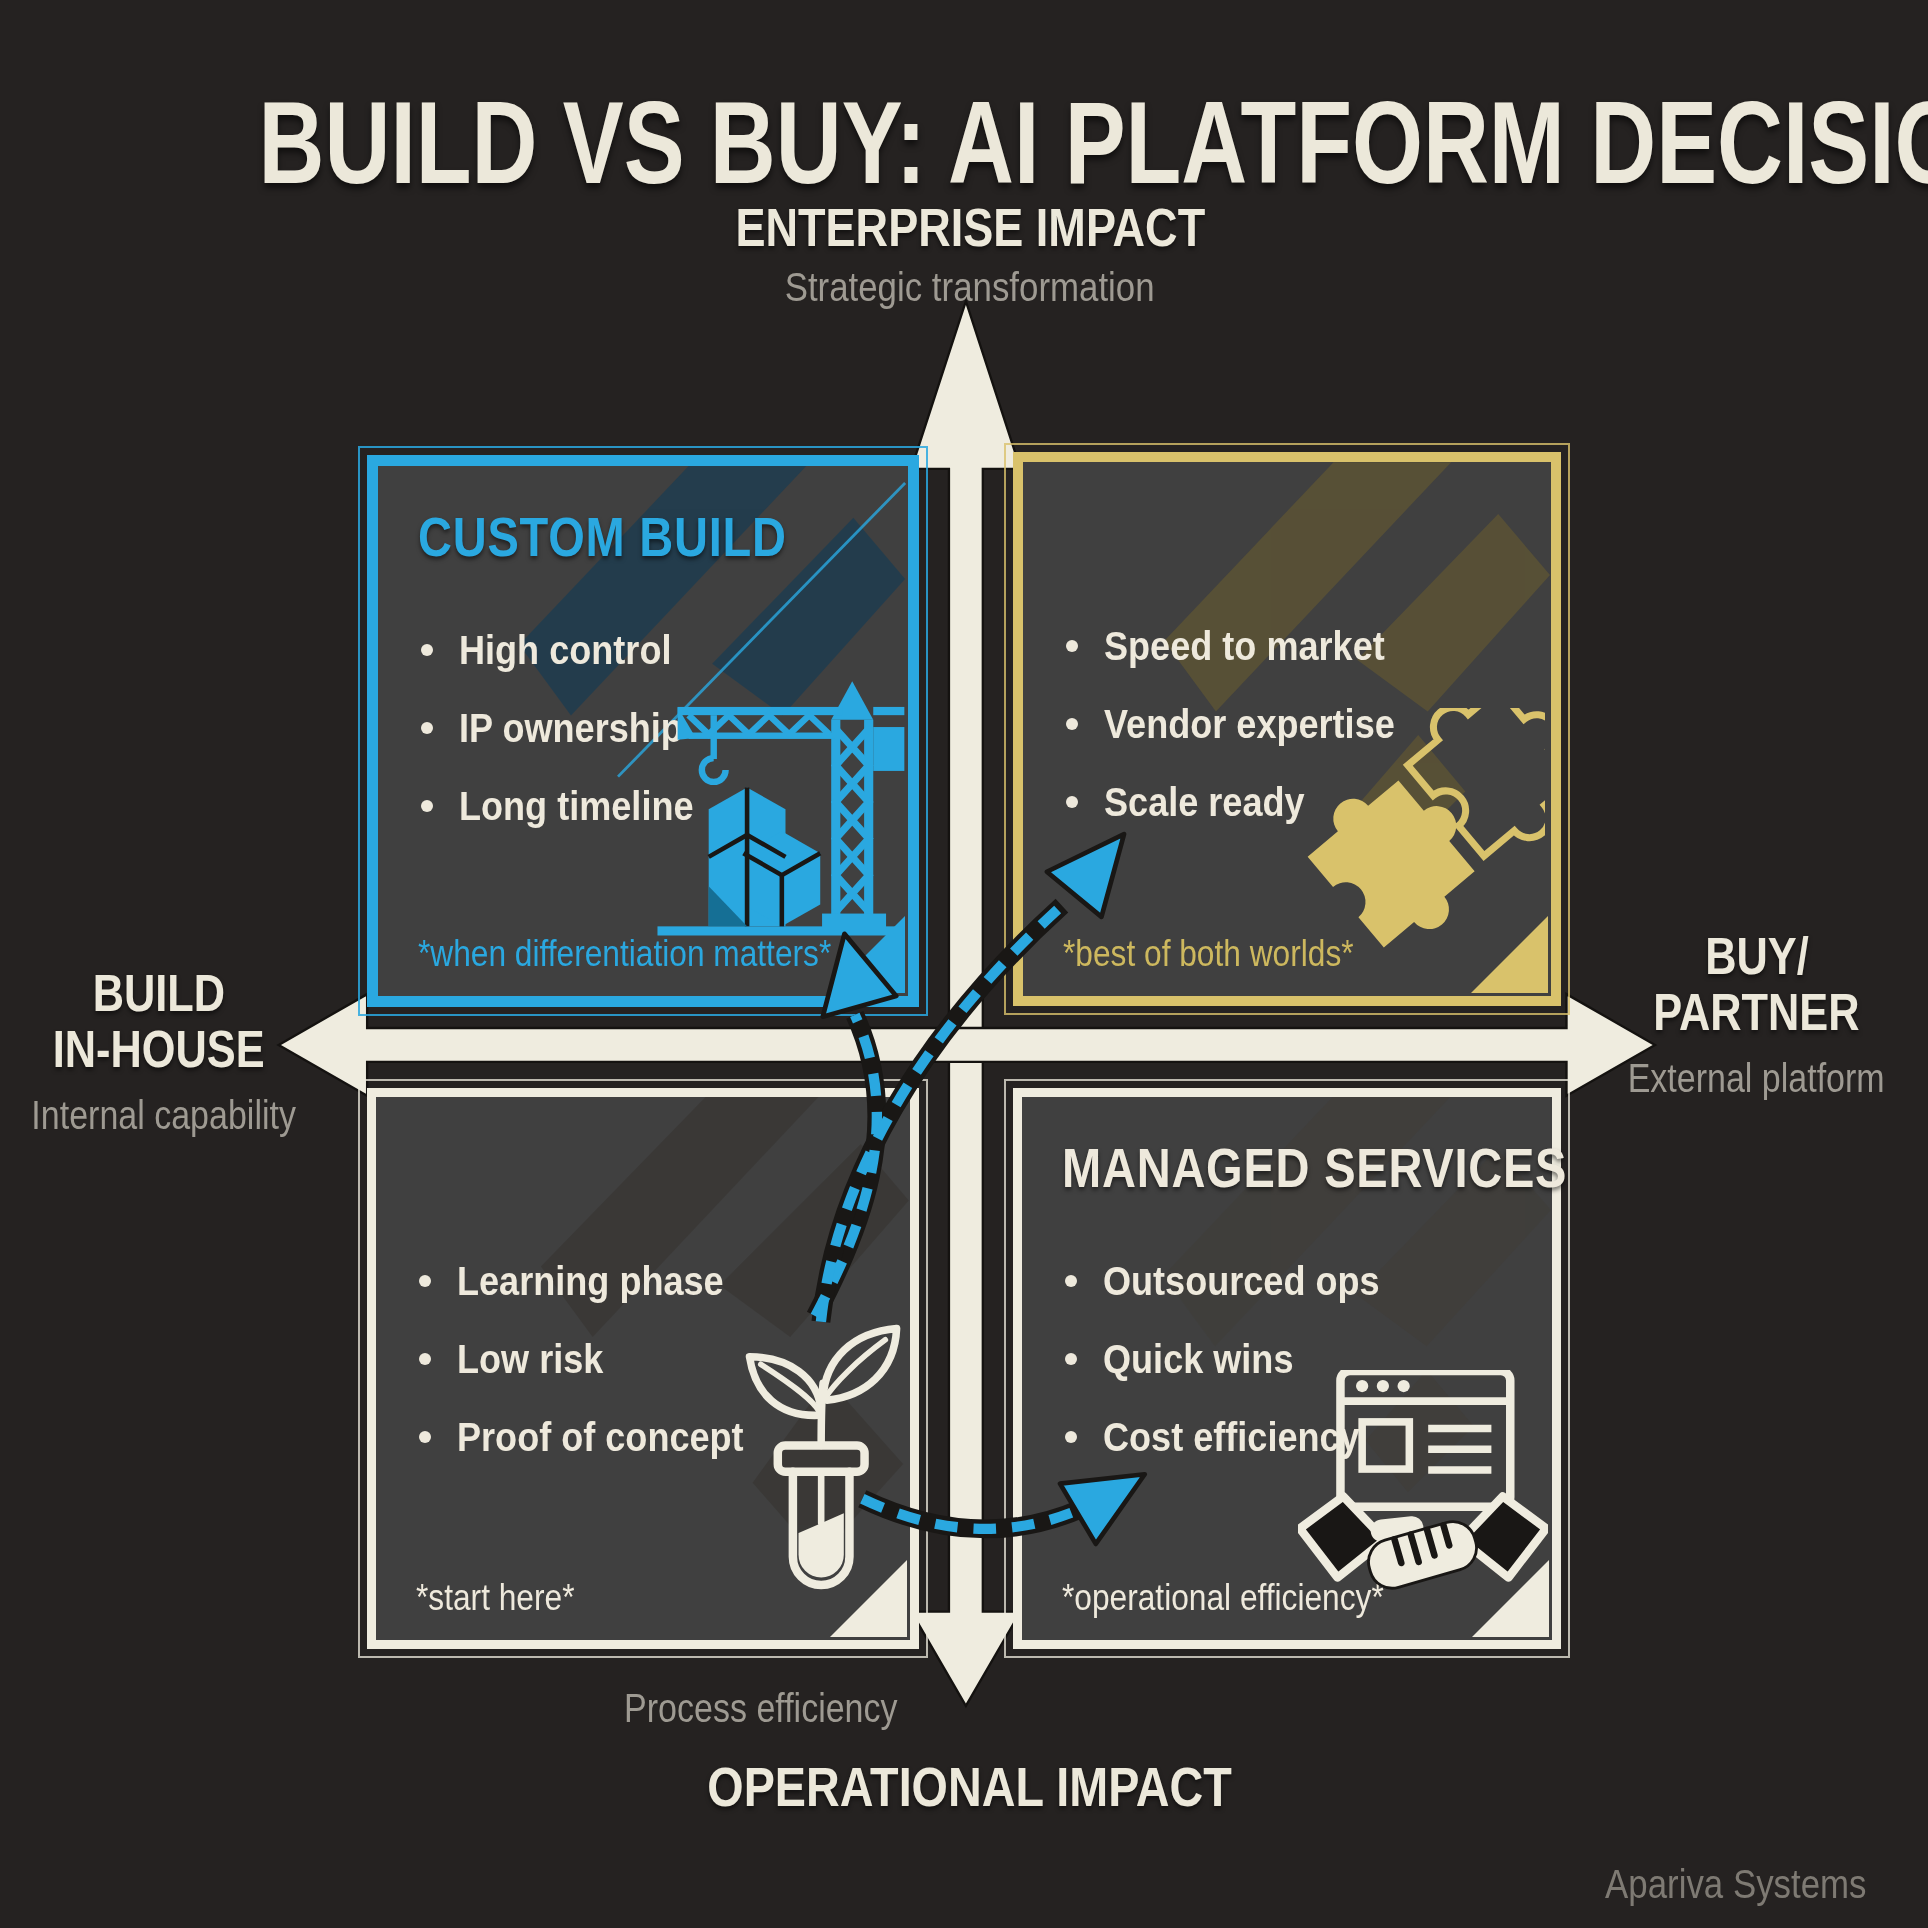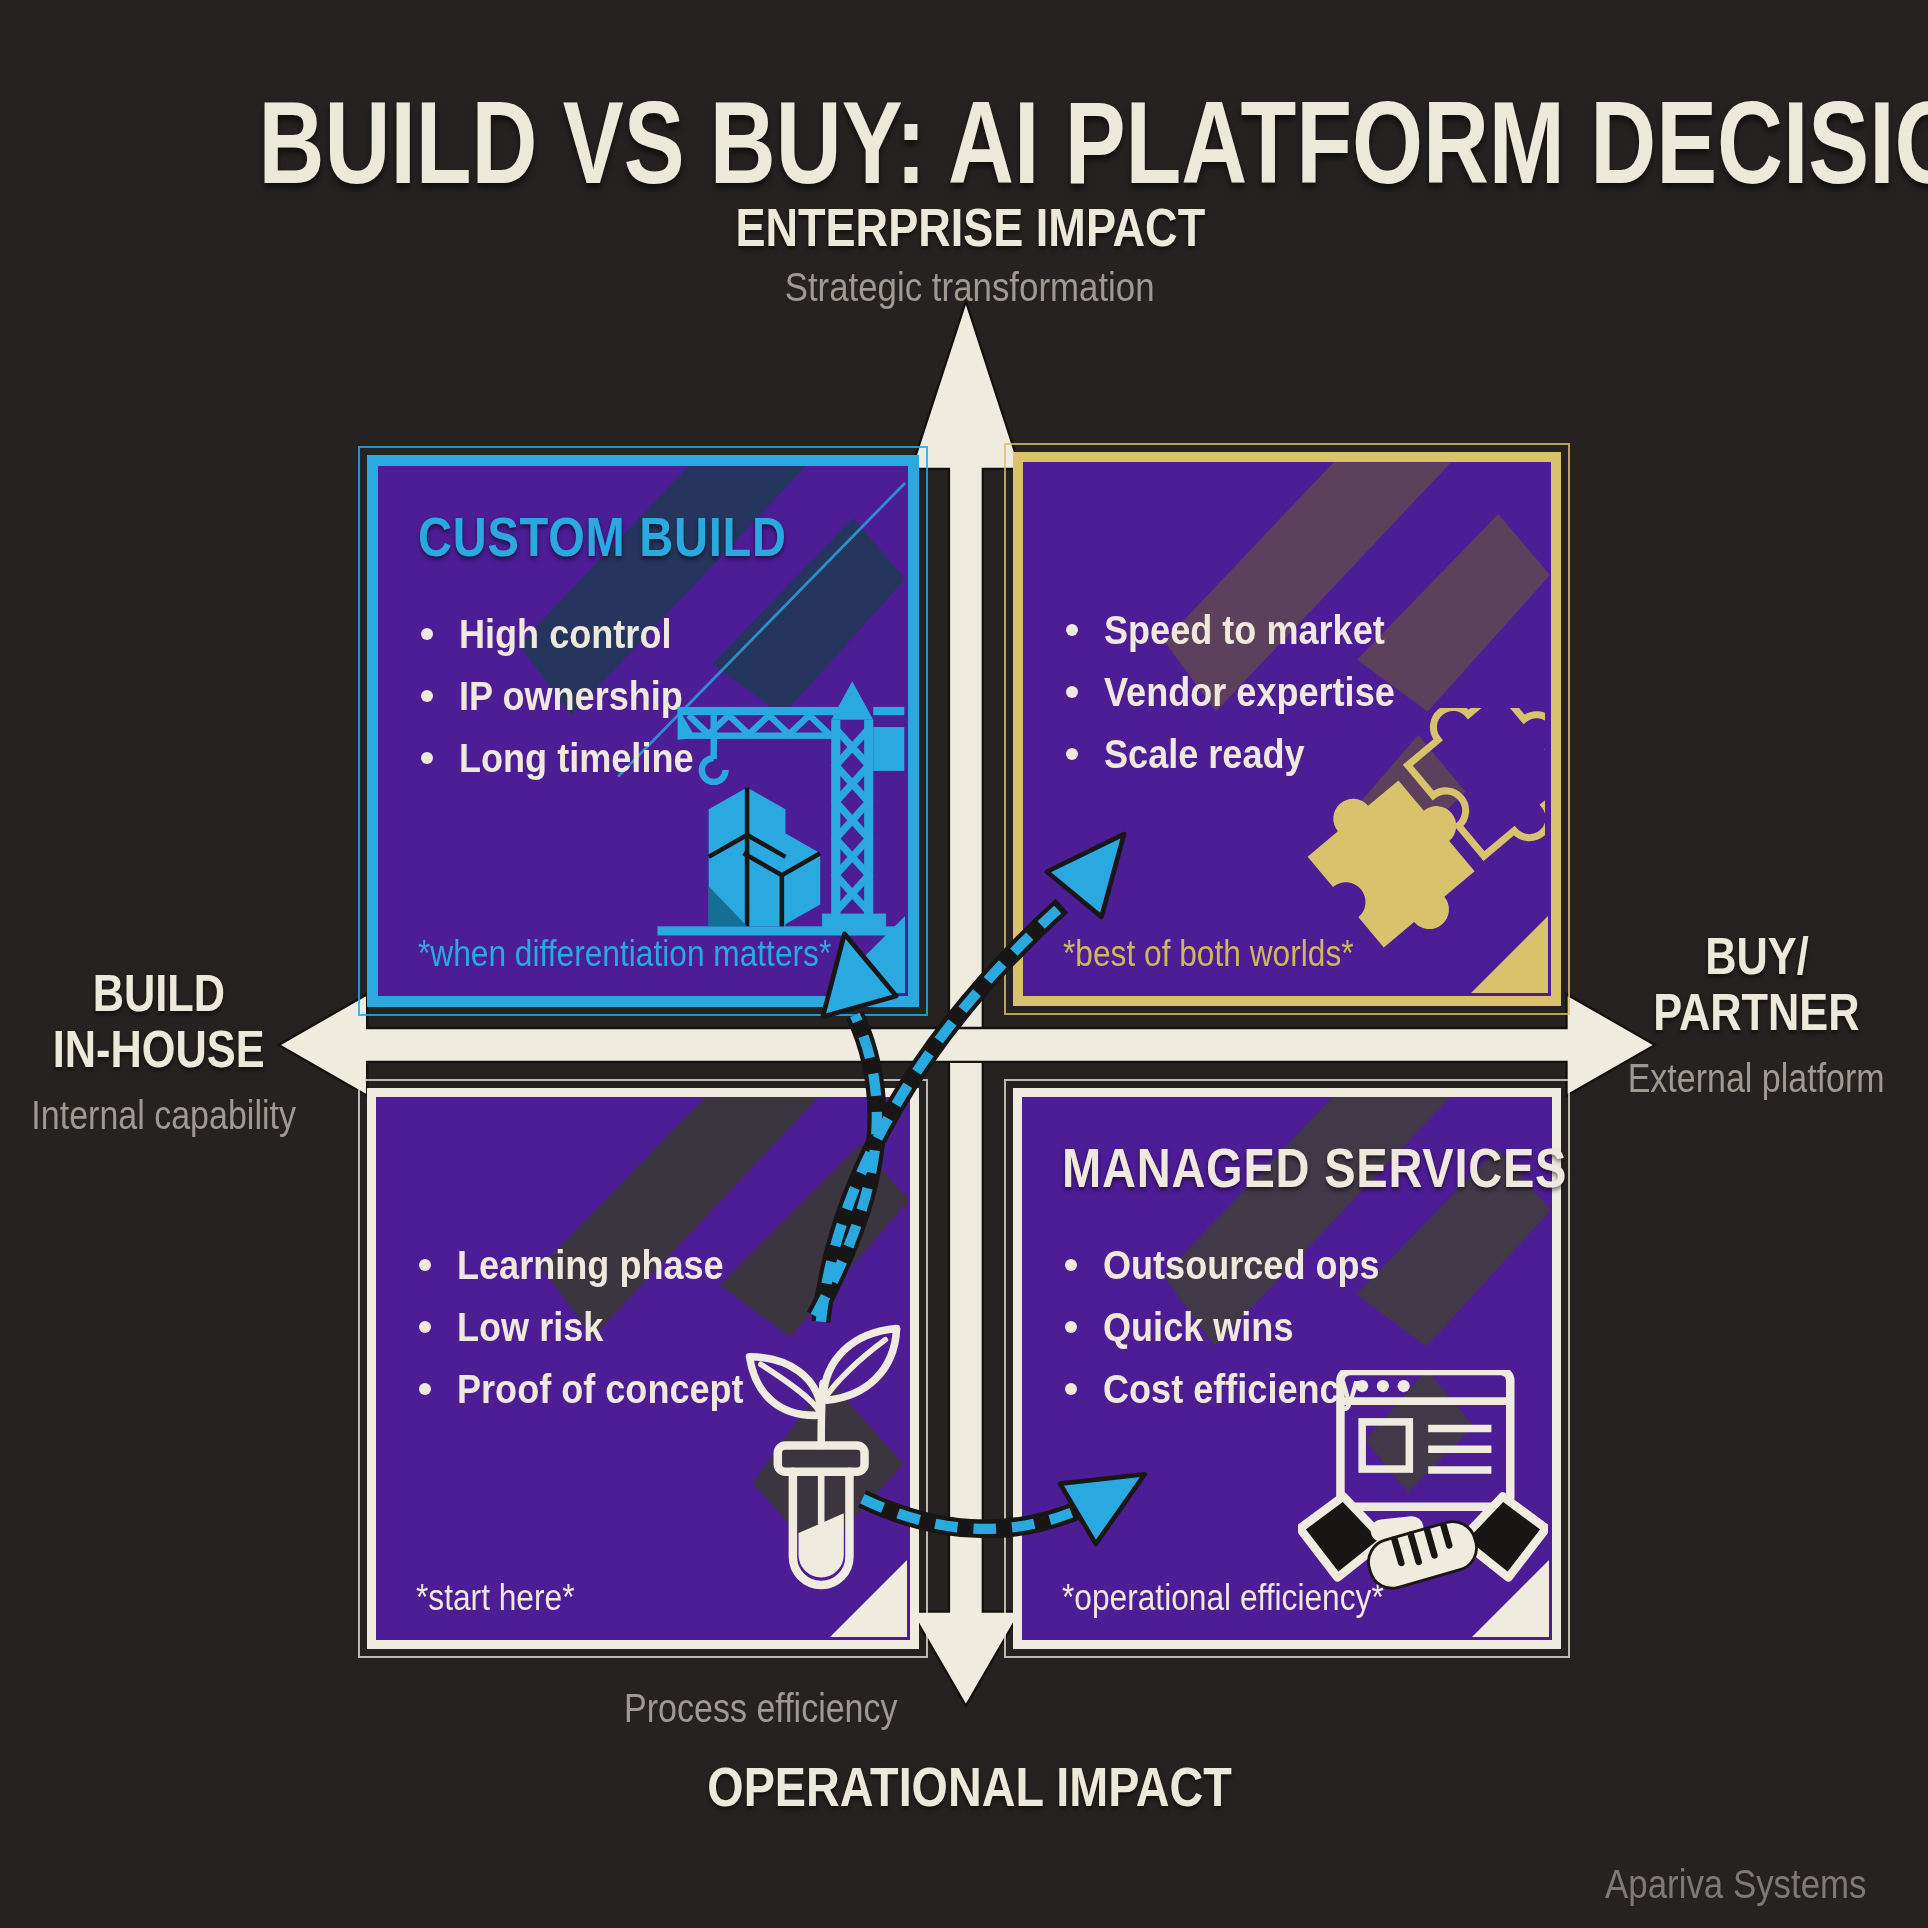--- a/index.html
+++ b/index.html
@@ -29,37 +29,37 @@
   .ab-bottom .axis-label{font-size:55px;}
   .ab-left{left:7.5px;top:966px;width:303px;}
   .ab-left .axis-label{font-size:51px;line-height:56px;}
   .ab-left .axis-sub{margin-top:15px;font-size:40px;}
   .ab-right{left:1601px;top:929px;width:311px;}
   .ab-right .axis-label{font-size:51px;line-height:56px;}
   .ab-right .axis-sub{margin-top:15px;font-size:40px;}
   .proc-eff{position:absolute;left:508px;top:1686px;width:414px;text-align:right;
     font-size:40px;color:#9e9a92;z-index:30;}
   
-  .q{position:absolute;background:#4c1d95;box-sizing:border-box;z-index:10;}
+  .q{position:absolute;background:#404040;box-sizing:border-box;z-index:10;}
   .q-tl{left:367px;top:455px;width:552px;height:552px;border:11.3px solid #2aa8e0;
         outline:2.8px solid rgba(42,168,224,.85);outline-offset:7.5px;}
   .q-tr{left:1013px;top:452px;width:548px;height:554px;border:10.4px solid #d9c26b;
         outline:2.8px solid rgba(217,194,107,.8);outline-offset:7.5px;}
   .q-bl{left:367px;top:1088px;width:552px;height:561px;border:9.4px solid #efecdf;
         outline:2.8px solid rgba(239,236,223,.75);outline-offset:7.5px;}
   .q-br{left:1013px;top:1088px;width:548px;height:561px;border:9.4px solid #efecdf;
         outline:2.8px solid rgba(239,236,223,.75);outline-offset:7.5px;}
   .q-deco{position:absolute;inset:0;overflow:hidden;pointer-events:none;}
   .q-title{position:absolute;left:40px;top:38px;font-size:56px;font-weight:bold;letter-spacing:0.9px;
     text-shadow:0 2.8px 4.7px rgba(0,0,0,.5);}
   .q-tl .q-title{color:#2aa8e0;}
   .q-tr .q-title{color:#d9c26b;}
   .q-bl .q-title,.q-br .q-title{color:#eee9dc;}
   .bullets{position:absolute;left:43px;top:137px;}
-  .bullet{display:flex;align-items:center;height:62px;font-size:41px;font-weight:bold;color:#eee9dc;}
+  .bullet{display:flex;align-items:center;height:62px;font-size:41px;font-weight:bold;color:#eee9dc;margin-top:16px;}
   .bullet .dot{width:12.2px;height:12.2px;border-radius:50%;background:#eee9dc;margin-right:26px;flex:none;}
   .q-foot{position:absolute;left:40px;bottom:21px;font-size:36px;}
   .q-tl .q-foot{color:#2aa8e0;}
   .q-tr .q-foot{color:#cdb85e;}
   .q-bl .q-foot,.q-br .q-foot{color:#eee9dc;}
   .corner{position:absolute;right:2.8px;bottom:2.8px;width:0;height:0;border-left:77px solid transparent;}
   .q-tl .corner{border-bottom:77px solid #2aa8e0;}
   .q-tr .corner{border-bottom:77px solid #d9c26b;}
   .q-bl .corner,.q-br .corner{border-bottom:77px solid #efecdf;}
   

